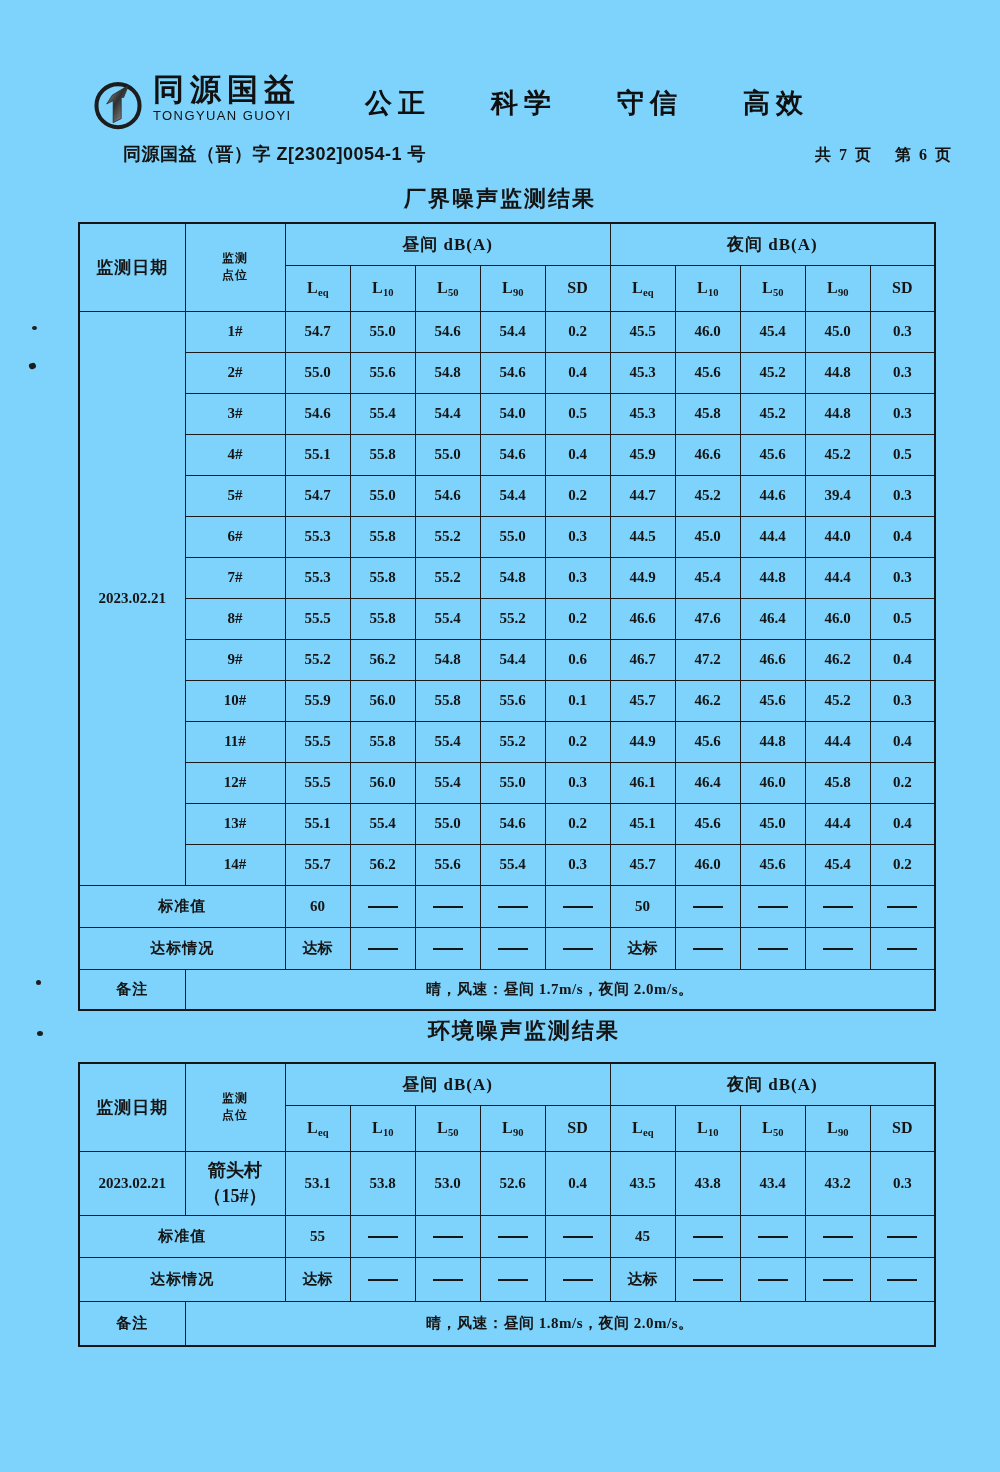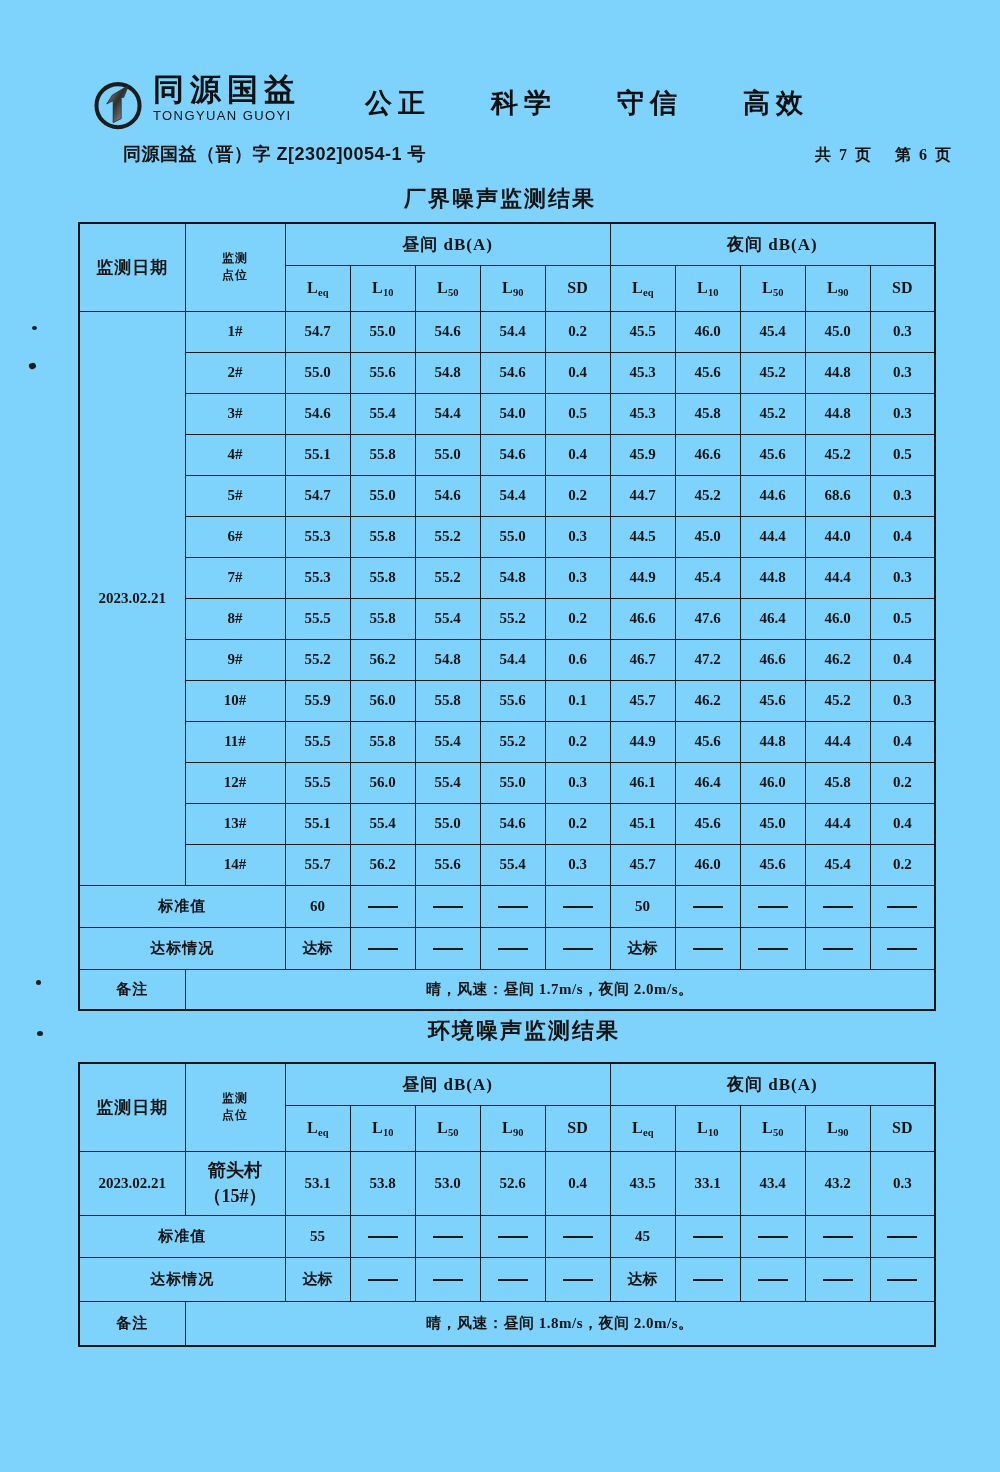--- a/index.html
+++ b/index.html
@@ -223,21 +223,21 @@
         <tr class="data">
           <td class="point-cell">5#</td>
           <td>54.7</td>
           <td>55.0</td>
           <td>54.6</td>
           <td>54.4</td>
           <td>0.2</td>
           <td>44.7</td>
           <td>45.2</td>
           <td>44.6</td>
-          <td>68.6</td>
+          <td>39.4</td>
           <td>0.3</td>
         </tr>
         <tr class="data">
           <td class="point-cell">6#</td>
           <td>55.3</td>
           <td>55.8</td>
           <td>55.2</td>
           <td>55.0</td>
           <td>0.3</td>
           <td>44.5</td>
@@ -432,21 +432,21 @@
               <div>箭头村</div>
               <div>（15#）</div>
             </div>
           </td>
           <td>53.1</td>
           <td>53.8</td>
           <td>53.0</td>
           <td>52.6</td>
           <td>0.4</td>
           <td>43.5</td>
-          <td>33.1</td>
+          <td>43.8</td>
           <td>43.4</td>
           <td>43.2</td>
           <td>0.3</td>
         </tr>
         <tr class="std">
           <td class="lbl" colspan="2">标准值</td>
           <td class="al">55</td>
           <td><span class="dash"></span></td>
           <td><span class="dash"></span></td>
           <td><span class="dash"></span></td>

